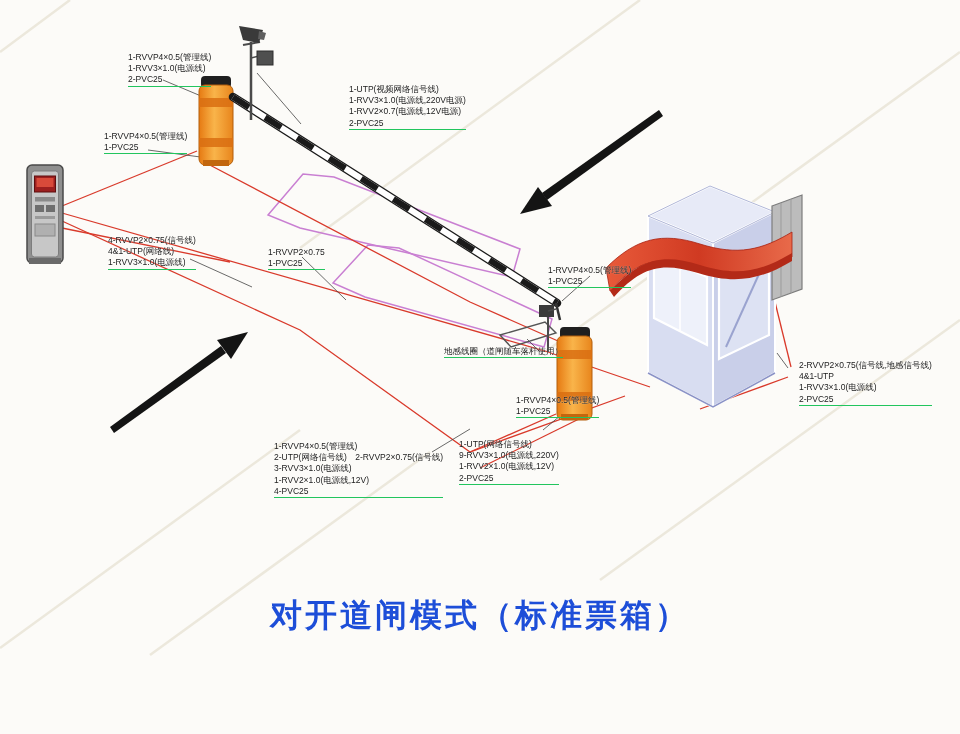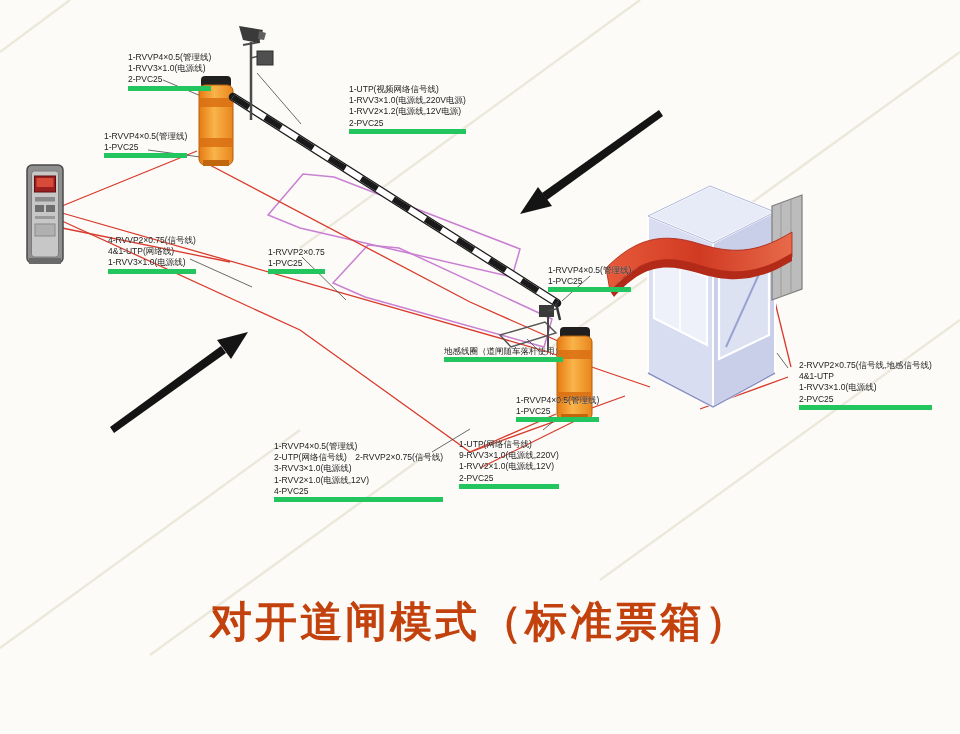--- a/index.html
+++ b/index.html
@@ -13,24 +13,24 @@
   .stage svg{position:absolute;left:0;top:0}
   #annotations{position:absolute;left:12px;top:0;width:960px;height:698px;pointer-events:none}
   .ann{
     position:absolute;
     font-size:8.5px;
     line-height:1.32;
     color:#1b1b1b;
     white-space:nowrap;
     text-shadow:0 0 1px rgba(255,255,255,.8);
   }
-  .ann .ul{border-bottom:5px solid #22c55e}
+  .ann .ul{border-bottom:1px solid #22c55e}
   .title{
     position:absolute;left:50%;top:594px;transform:translateX(-50%);
-    font-size:42px;font-weight:bold;color:#c2410c;
+    font-size:32px;font-weight:bold;color:#1d4ed8;
     letter-spacing:3px;white-space:nowrap;
   }
 </style>
 </head>
 <body>
 
 <div class="stage">
 
   <svg width="960" height="734" viewBox="0 0 960 734">
     <defs>
@@ -181,21 +181,21 @@
         <div>1-RVV3×1.0(电源线)</div>
         <div class="ul">2-PVC25</div>
       </div>
       <div class="ann" style="left: 92px; top: 131px;">
         <div>1-RVVP4×0.5(管理线)</div>
         <div class="ul">1-PVC25</div>
       </div>
       <div class="ann" style="left: 299px; top: 84px; margin-left: 38px;">
         <div>1-UTP(视频网络信号线)</div>
         <div>1-RVV3×1.0(电源线,220V电源)</div>
-        <div>1-RVV2×1.2(电源线,12V电源)</div>
+        <div>1-RVV2×0.7(电源线,12V电源)</div>
         <div class="ul">2-PVC25</div>
       </div>
       <div class="ann" style="left: 96px; top: 235px;">
         <div>4-RVVP2×0.75(信号线)</div>
         <div>4&amp;1-UTP(网络线)</div>
         <div class="ul">1-RVV3×1.0(电源线)</div>
       </div>
       <div class="ann" style="left: 256px; top: 247px;">
         <div>1-RVVP2×0.75</div>
         <div class="ul">1-PVC25</div>

